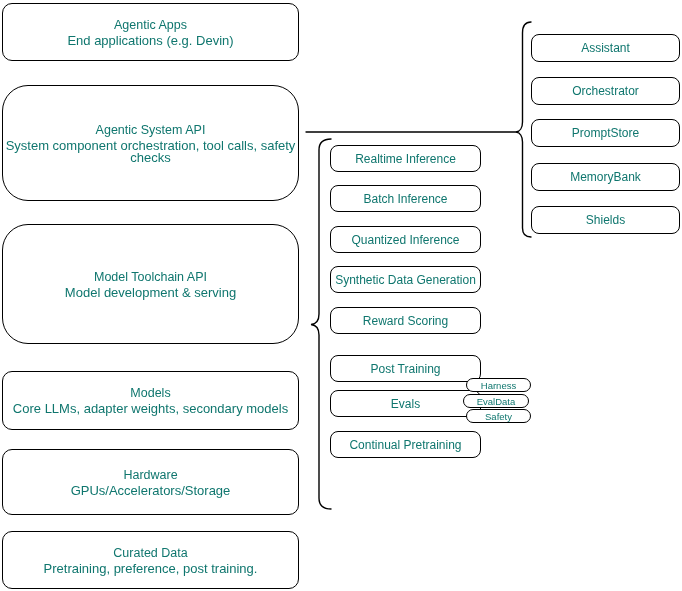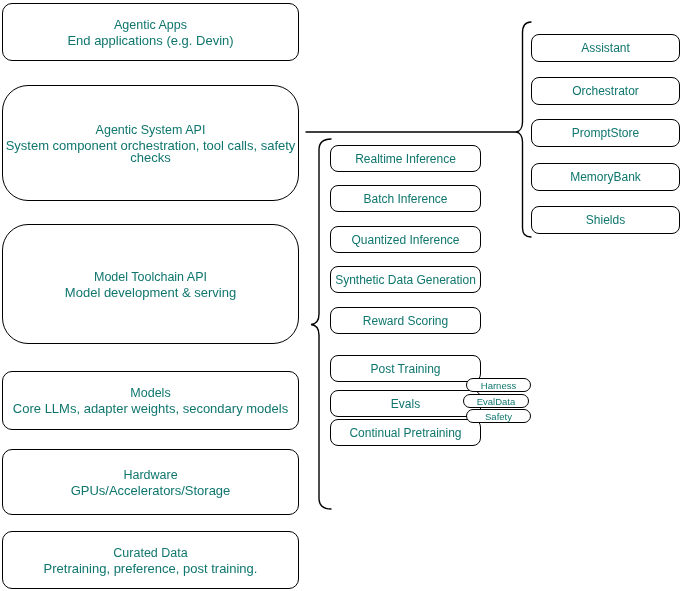--- a/index.html
+++ b/index.html
@@ -40,21 +40,21 @@
   .lb6 { top: 531px; height: 58px;  border-radius: 10px; }
   .btitle { font-size: 12.5px; line-height: 15px; }
   .bsub   { font-size: 13px;  line-height: 12px; }
   
   .mbox {
     left: 330px; width: 151px; height: 27px;
     border-radius: 8px; font-size: 12px; white-space: nowrap;
   }
   .m1 { top: 145px; } .m2 { top: 185px; } .m3 { top: 226px; }
   .m4 { top: 266px; } .m5 { top: 307px; } .m6 { top: 355px; }
-  .m7 { top: 390px; } .m8 { top: 419px; } .m9 { top: 472px; }
+  .m7 { top: 390px; } .m8 { top: 431px; } .m9 { top: 472px; }
   
   .rbox {
     left: 531px; width: 149px; height: 28px;
     border-radius: 8px; font-size: 12px; white-space: nowrap; text-align: right;
   }
   .r1 { top: 34px; } .r2 { top: 77px; } .r3 { top: 119px; }
   .r4 { top: 163px; } .r5 { top: 206px; }
   
   .pill {
     position: absolute;

